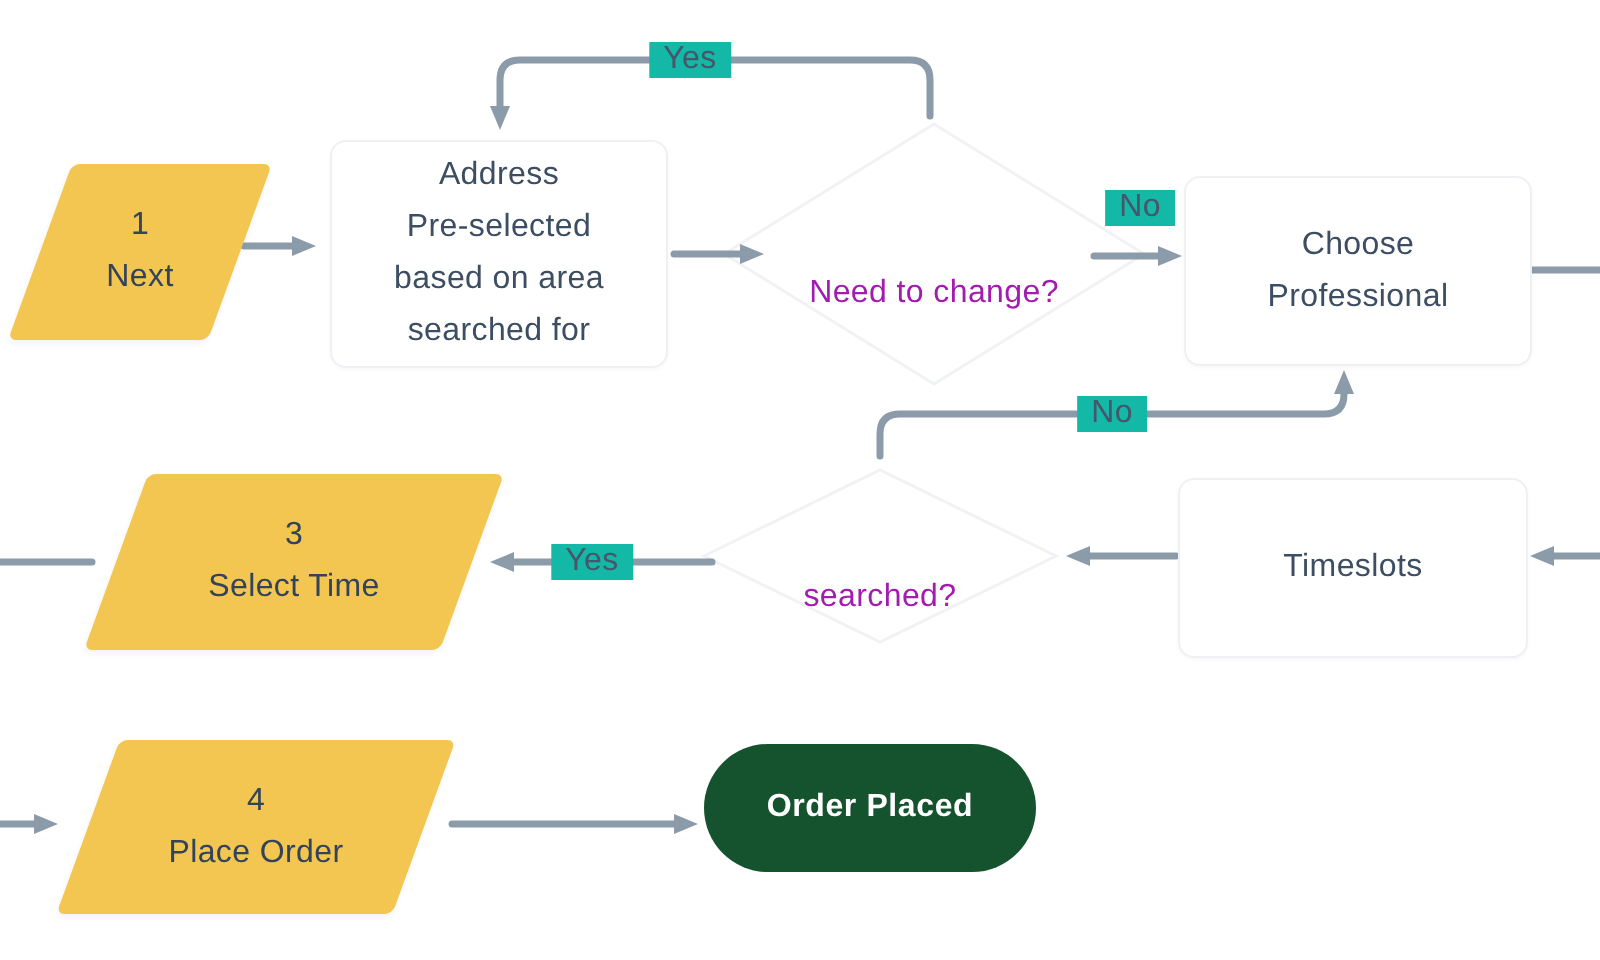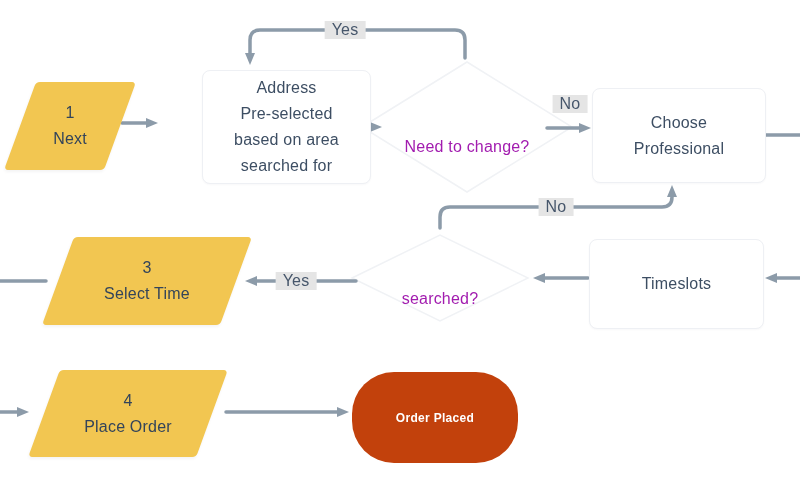--- a/index.html
+++ b/index.html
@@ -30,29 +30,29 @@
     font-size:16px;line-height:26px;color:#33445a;text-align:center;
     letter-spacing:.2px;
   }
   
   .dtext{
     position:absolute;transform:translate(-50%,-50%);
     font-size:16px;color:#a21caf;white-space:nowrap;letter-spacing:.2px;margin-top:20px;
   }
   
   .terminal{
-    position:absolute;left:352px;top:372px;width:166px;height:91px;
-    background:#c2410c;border-radius:42px;
+    position:absolute;left:352px;top:372px;width:166px;height:64px;
+    background:#14532d;border-radius:42px;
     display:flex;align-items:center;justify-content:center;
-    color:#ffffff;font-size:12px;font-weight:bold;letter-spacing:.3px;
+    color:#ffffff;font-size:16px;font-weight:bold;letter-spacing:.3px;
   }
   
   .elabel{
     position:absolute;transform:translate(-50%,-50%);
-    background:#e5e5e5;padding:0 7px;font-size:16px;color:#46566b;
+    background:#14b8a6;padding:0 7px;font-size:16px;color:#46566b;
     letter-spacing:.2px;white-space:nowrap;
   }
 </style>
 </head>
 <body>
 
 <div id="canvas">
 
   <svg class="layer" width="800" height="480" viewBox="0 0 800 480">
     <defs>
@@ -87,21 +87,21 @@
     </g>
   </svg>
 
   <div class="pgram" style="left:20px;top:82px;width:100px;height:88px;">
     <div class="inner">
       <span>1</span>
       <span>Next</span>
     </div>
   </div>
 
-  <div class="pbox" style="left:165px;top:70px;width:167px;height:112px;margin-left:37px;">Address
+  <div class="pbox" style="left:165px;top:70px;width:167px;height:112px;">Address
 Pre-selected
 based on area
 searched for</div>
 
   <div class="dtext" style="left:467px;top:127px;">Need to change?</div>
 
   <div class="pbox" style="left:589px;top:239px;width:173px;height:88px;">Timeslots</div>
 
   <div class="pbox" style="left:592px;top:88px;width:172px;height:93px;">Choose
 Professional</div>

